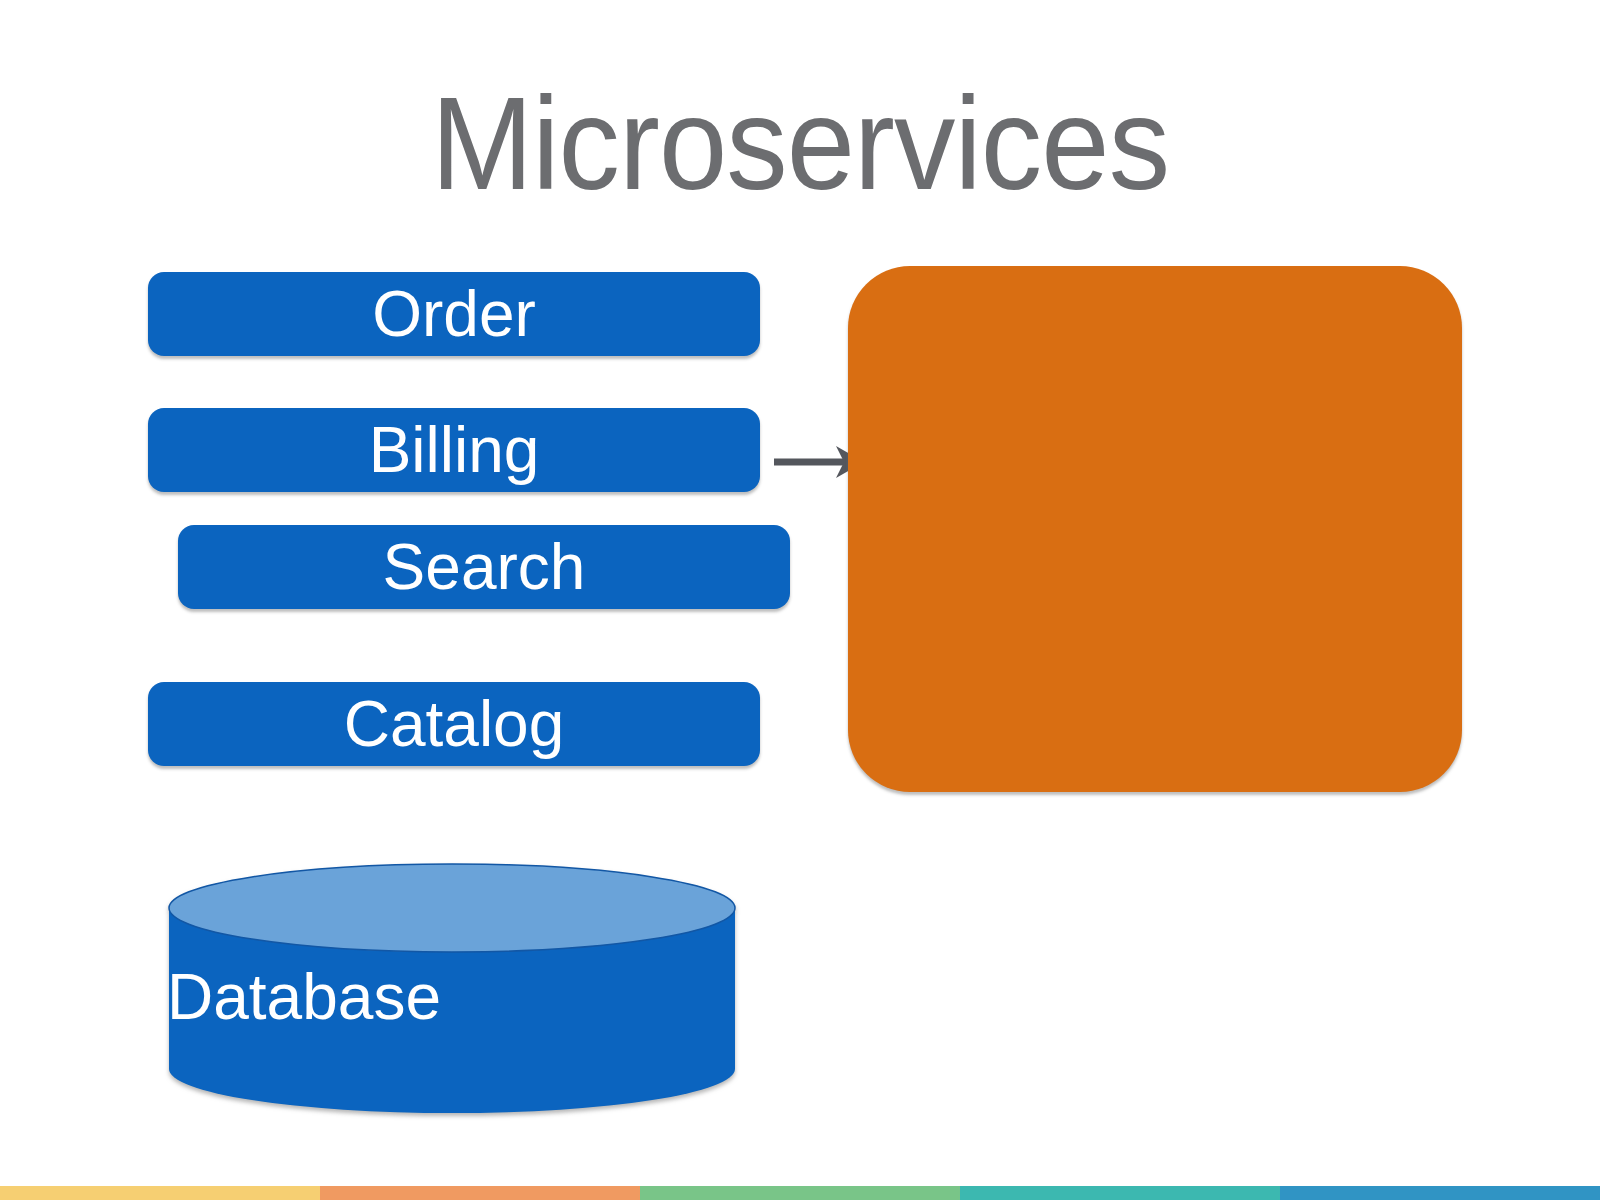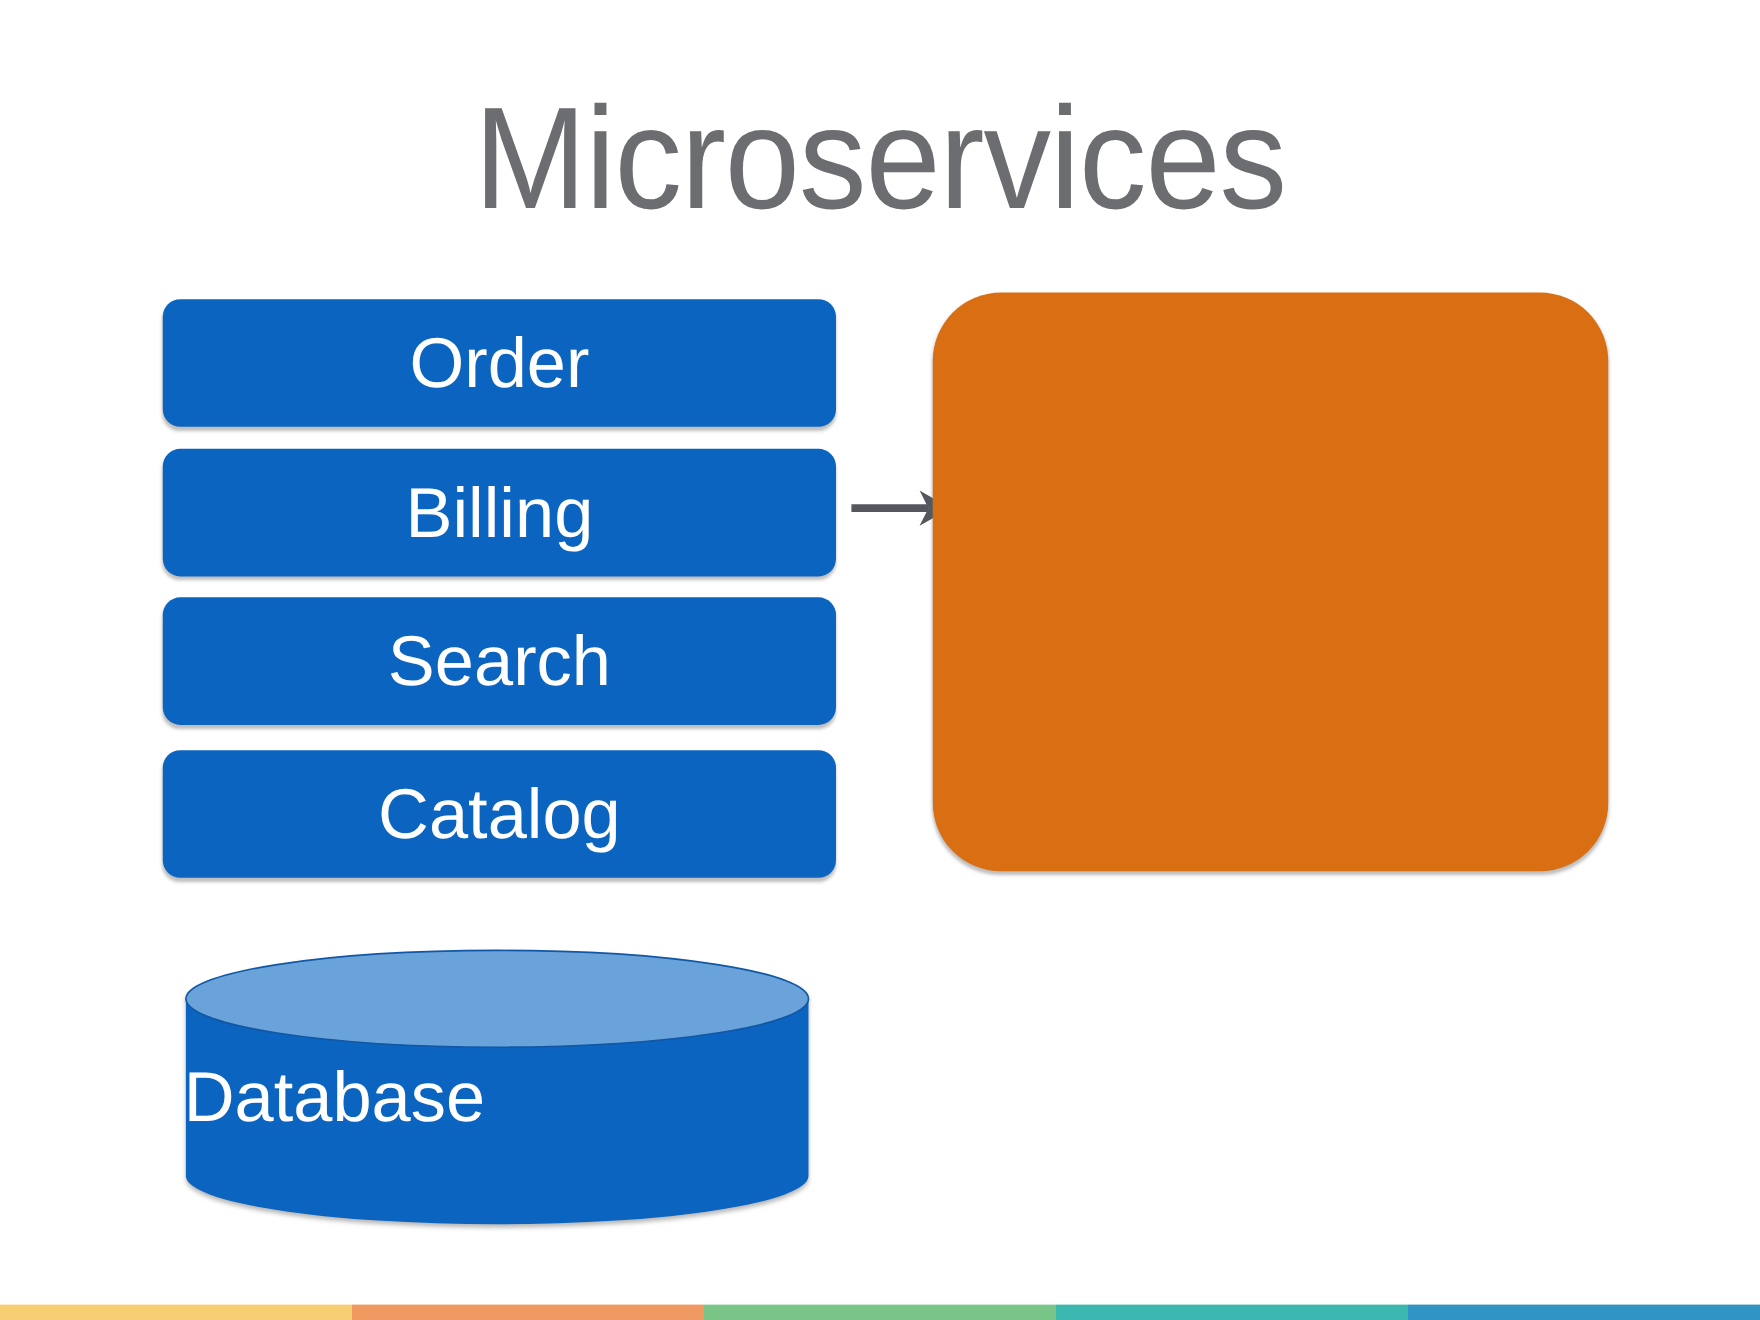--- a/index.html
+++ b/index.html
@@ -21,31 +21,31 @@
     line-height: 1;
     letter-spacing: -1px;
     color: var(--title-gray, #6c6d70);
     transform: scaleX(0.93);
     transform-origin: 50% 50%;
     white-space: nowrap;
   }
 
   .service-box {
     position: absolute;
-    left: 148px; width: 612px; height: 116px;
+    left: 148px; width: 612px; height: 84px;
     border-radius: 16px;
     background: var(--service-blue, #0b64bf);
     color: #ffffff;
     display: flex; align-items: center; justify-content: center;
     font-size: 64px;
     box-shadow: 0 3px 3px rgba(110,110,110,0.45);
   }
   #svc-order   { top: 272px; }
   #svc-billing { top: 408px; }
-  #svc-search  { top: 543px; }
+  #svc-search  { top: 525px; margin-left: 30px; }
   #svc-catalog { top: 682px; }
 
   .external-box {
     position: absolute;
     left: 848px; top: 266px; width: 614px; height: 526px;
     border-radius: 62px;
     background: var(--external-orange, #d96e12);
     color: #ffffff;
     display: flex; flex-direction: column;
     align-items: center; justify-content: center;

